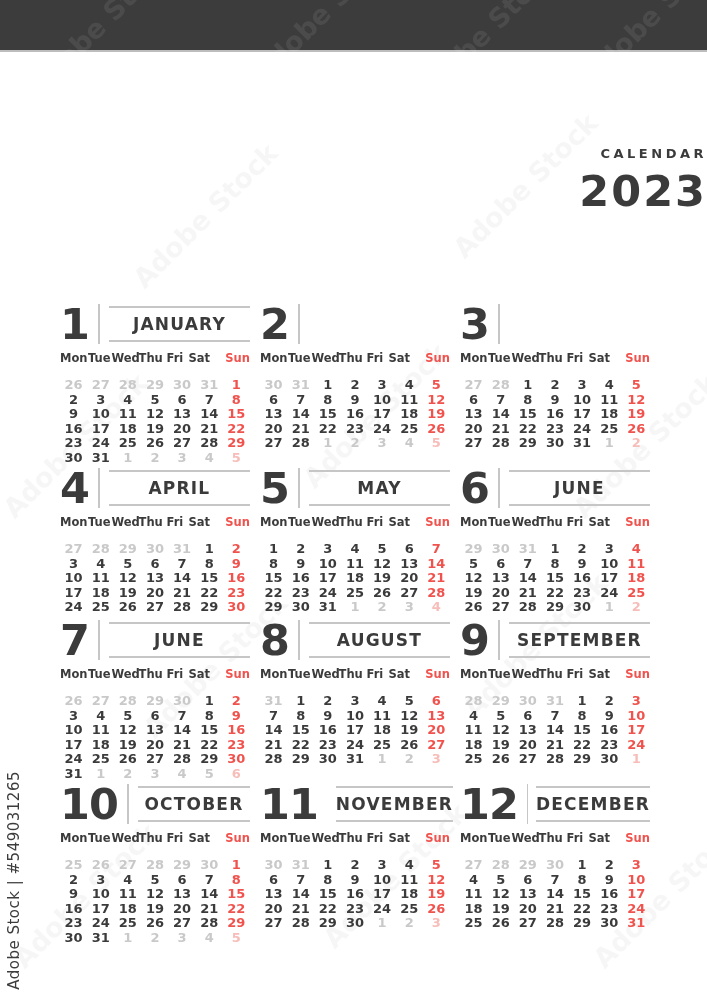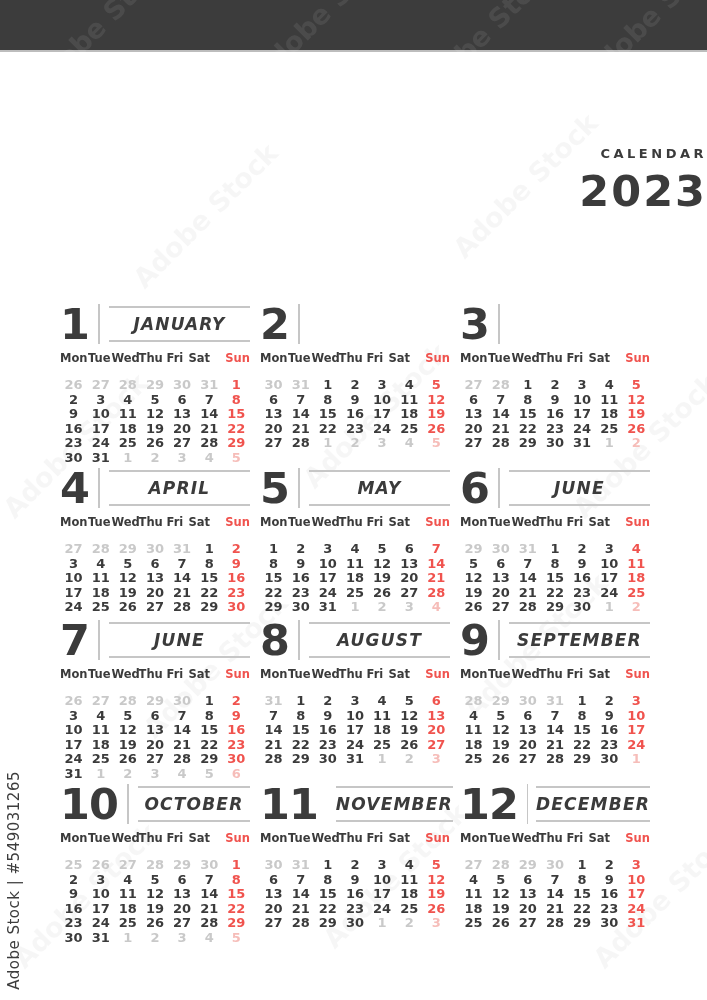--- a/index.html
+++ b/index.html
@@ -63,21 +63,20 @@
   }
   .month-divider{
     width:2px;background:var(--line,#c6c6c6);
     align-self:stretch;margin:-2px 0;
   }
   .month-title{
     flex:1;margin-left:9px;
     display:flex;align-items:center;justify-content:center;
     border-top:2px solid var(--line,#c6c6c6);
     border-bottom:2px solid var(--line,#c6c6c6);
-    font-style:italic;
   }
   .month-name{
     font-size:17px;font-weight:800;letter-spacing:1.2px;
     color:var(--dark,#3b3b3b);
   }
   .day-header-row{
     display:flex;margin-top:9px;height:15px;
   }
   .dh{
     width:27.14px;text-align:center;

